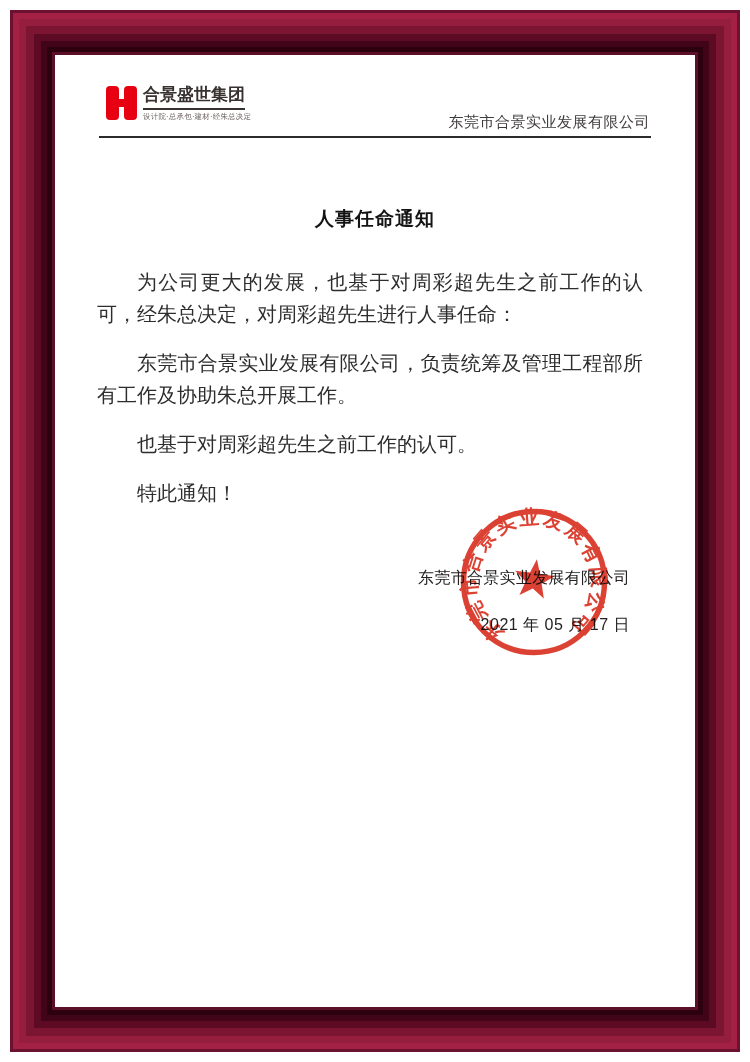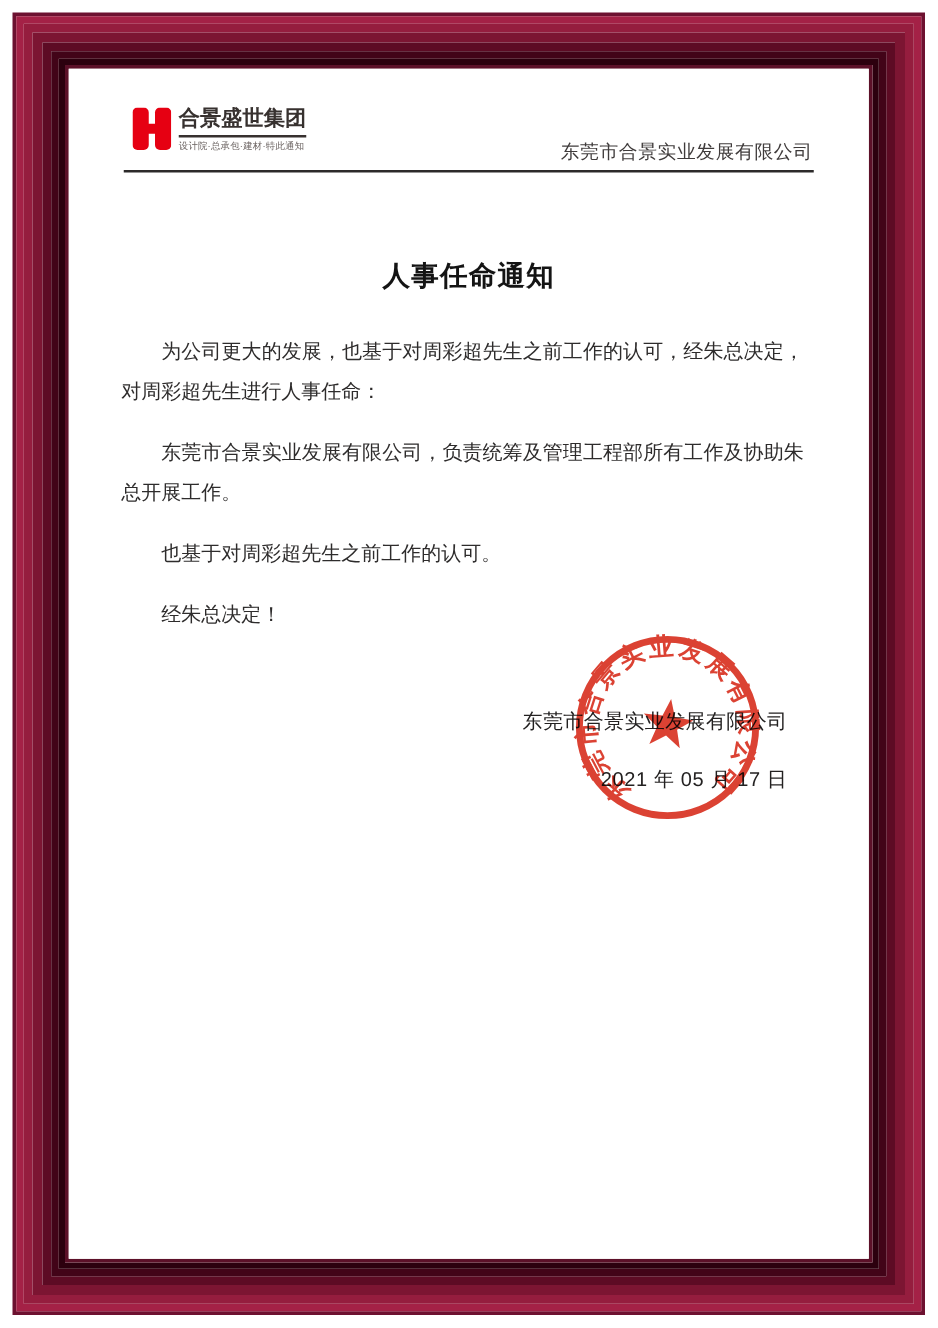--- a/index.html
+++ b/index.html
@@ -23,23 +23,23 @@
   .logo-mark{position:absolute;left:106px;top:86px;width:31px;height:34px;}
   .logo-text{position:absolute;left:143px;top:84px;}
   .logo-name{font-size:17px;font-weight:700;color:#37312f;letter-spacing:0px;
     border-bottom:2px solid #37312f;padding-bottom:2px;display:inline-block;line-height:22px;}
   .logo-tagline{font-size:7.5px;color:#6a6260;letter-spacing:0.2px;margin-top:2px;line-height:10px;}
   .header-company{position:absolute;top:113px;right:100px;font-size:15px;color:#3f3b3b;
     letter-spacing:0.5px;line-height:18px;}
   .header-rule{position:absolute;left:99px;right:99px;top:136px;height:2px;background:#2c2a2a;}
   
   .doc-title{position:absolute;left:99px;right:99px;top:206px;text-align:center;
-    font-size:22px;font-weight:700;color:#141414;letter-spacing:1px;}
+    font-size:19px;font-weight:700;color:#141414;letter-spacing:1px;}
   .body-text{position:absolute;left:97px;top:266px;width:558px;}
-  .body-text p{margin:0 12px 17px 0;font-size:16px;line-height:32px;color:#2e2c2c;
+  .body-text p{margin:0 12px 17px 0;font-size:20px;line-height:32px;color:#2e2c2c;
     text-indent:2em;text-align:justify;}
   
   .sig-company{position:absolute;right:120px;top:567px;font-size:16px;color:#232121;
     letter-spacing:0.3px;line-height:22px;}
   .sig-date{position:absolute;right:120px;top:614px;font-size:16px;color:#232121;
     letter-spacing:0.5px;line-height:22px;}
   
   .seal{position:absolute;left:456px;top:504px;width:156px;height:156px;
     mix-blend-mode:multiply;opacity:0.93;}
 </style>
@@ -68,33 +68,33 @@
     </div>
   </div>
 
   <svg class="logo-mark" viewBox="0 0 31 34">
     <rect x="0" y="0" width="13" height="34" rx="4" fill="#e60012"></rect>
     <rect x="18" y="0" width="13" height="34" rx="4" fill="#e60012"></rect>
     <rect x="10" y="13" width="11" height="8" fill="#e60012"></rect>
   </svg>
   <div class="logo-text">
     <div class="logo-name">合景盛世集团</div>
-    <div class="logo-tagline">设计院·总承包·建材·特此通知</div>
+    <div class="logo-tagline">设计院·总承包·建材·经朱总决定</div>
   </div>
 
   <div class="header-company">东莞市合景实业发展有限公司</div>
   <div class="header-rule"></div>
 
   <div class="doc-title">人事任命通知</div>
 
   <div class="body-text">
     <p>为公司更大的发展，也基于对周彩超先生之前工作的认可，经朱总决定，对周彩超先生进行人事任命：</p>
     <p>东莞市合景实业发展有限公司，负责统筹及管理工程部所有工作及协助朱总开展工作。</p>
     <p>也基于对周彩超先生之前工作的认可。</p>
-    <p>经朱总决定！</p>
+    <p>特此通知！</p>
   </div>
 
   <div class="sig-company">东莞市合景实业发展有限公司</div>
   <div class="sig-date">2021 年 05 月 17 日</div>
 
   <svg class="seal" viewBox="0 0 156 156">
     <defs>
       <path id="sealArc" d="M 49 128.2 A 58 58 0 1 1 107 128.2" fill="none"></path>
     </defs>
     <circle cx="78" cy="78" r="70.5" fill="none" stroke="#d93323" stroke-width="5.5"></circle>

